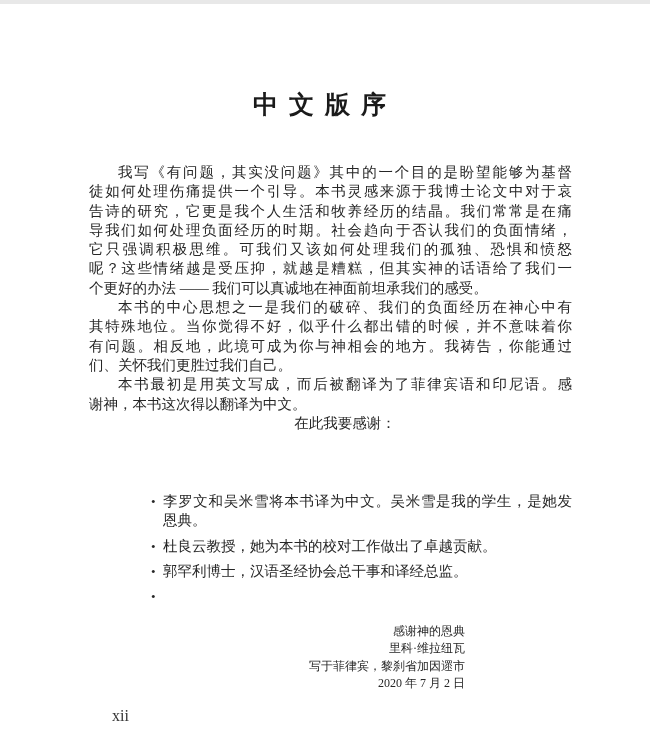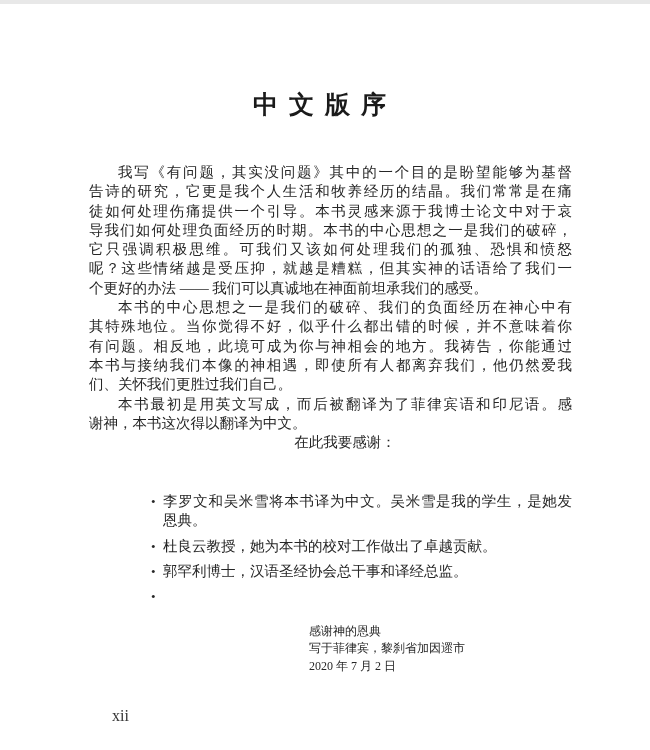--- a/index.html
+++ b/index.html
@@ -55,20 +55,21 @@
     left: 62px;
     top: 0;
     line-height: 19.3px;
     font-size: 13px;
     color: #262626;
   }
   .signature {
     position: absolute;
     top: 619px;
     right: 185px;
+    text-align: right;
     font-size: 12px;
     line-height: 17.3px;
     color: #262626;
     white-space: nowrap;
   }
   .page-number {
     position: absolute;
     left: 112px;
     top: 703px;
     font-size: 16px;
@@ -78,34 +79,33 @@
 </head>
 <body>
 
 <div class="page">
 
   <div class="title">中文版序</div>
 
   <div class="body-text">
       <div>
         <div class="line indent fill">我写《有问题，其实没问题》其中的一个目的是盼望能够为基督</div>
+        <div class="line fill">徒如何处理伤痛提供一个引导。本书灵感来源于我博士论文中对于哀</div>
         <div class="line fill">告诗的研究，它更是我个人生活和牧养经历的结晶。我们常常是在痛</div>
-        <div class="line fill">徒如何处理伤痛提供一个引导。本书灵感来源于我博士论文中对于哀</div>
       </div>
       <div>
-        <div class="line fill">导我们如何处理负面经历的时期。本书的中心思想之一是我们的破碎，</div>
+        <div class="line fill">导我们如何处理负面经历的时期。社会趋向于否认我们的负面情绪，</div>
         <div class="line fill">它只强调积极思维。可我们又该如何处理我们的孤独、恐惧和愤怒</div>
         <div class="line fill">呢？这些情绪越是受压抑，就越是糟糕，但其实神的话语给了我们一</div>
         <div class="line">个更好的办法 —— 我们可以真诚地在神面前坦承我们的感受。</div>
       </div>
       <div>
         <div class="line indent fill">本书的中心思想之一是我们的破碎、我们的负面经历在神心中有</div>
         <div class="line fill">其特殊地位。当你觉得不好，似乎什么都出错的时候，并不意味着你</div>
         <div class="line fill">有问题。相反地，此境可成为你与神相会的地方。我祷告，你能通过</div>
-        <div class="line fill">本书与接纳我们本像的神相遇，即使所有人都离弃我们，他仍然爱我</div>
         <div class="line">们、关怀我们更胜过我们自己。</div>
       </div>
       <div>
         <div class="line indent fill">本书最初是用英文写成，而后被翻译为了菲律宾语和印尼语。感</div>
         <div class="line">谢神，本书这次得以翻译为中文。</div>
       </div>
       <div>
         <div class="line indent">在此我要感谢：</div>
       </div>
     </div>
@@ -124,19 +124,20 @@
         <span class="bullet-marker">•</span>
         <div class="line">郭罕利博士，汉语圣经协会总干事和译经总监。</div>
       </div>
       <div class="bullet-item">
         <span class="bullet-marker">•</span>
       </div>
     </div>
 
   <div class="signature">
     <div class="sig-line">感谢神的恩典</div>
+    <div class="sig-line">里科·维拉纽瓦</div>
     <div class="sig-line">写于菲律宾，黎刹省加因遝市</div>
     <div class="sig-line">2020 年 7 月 2 日</div>
   </div>
 
   <div class="page-number">xii</div>
 
 </div>
 
 </body></html>

